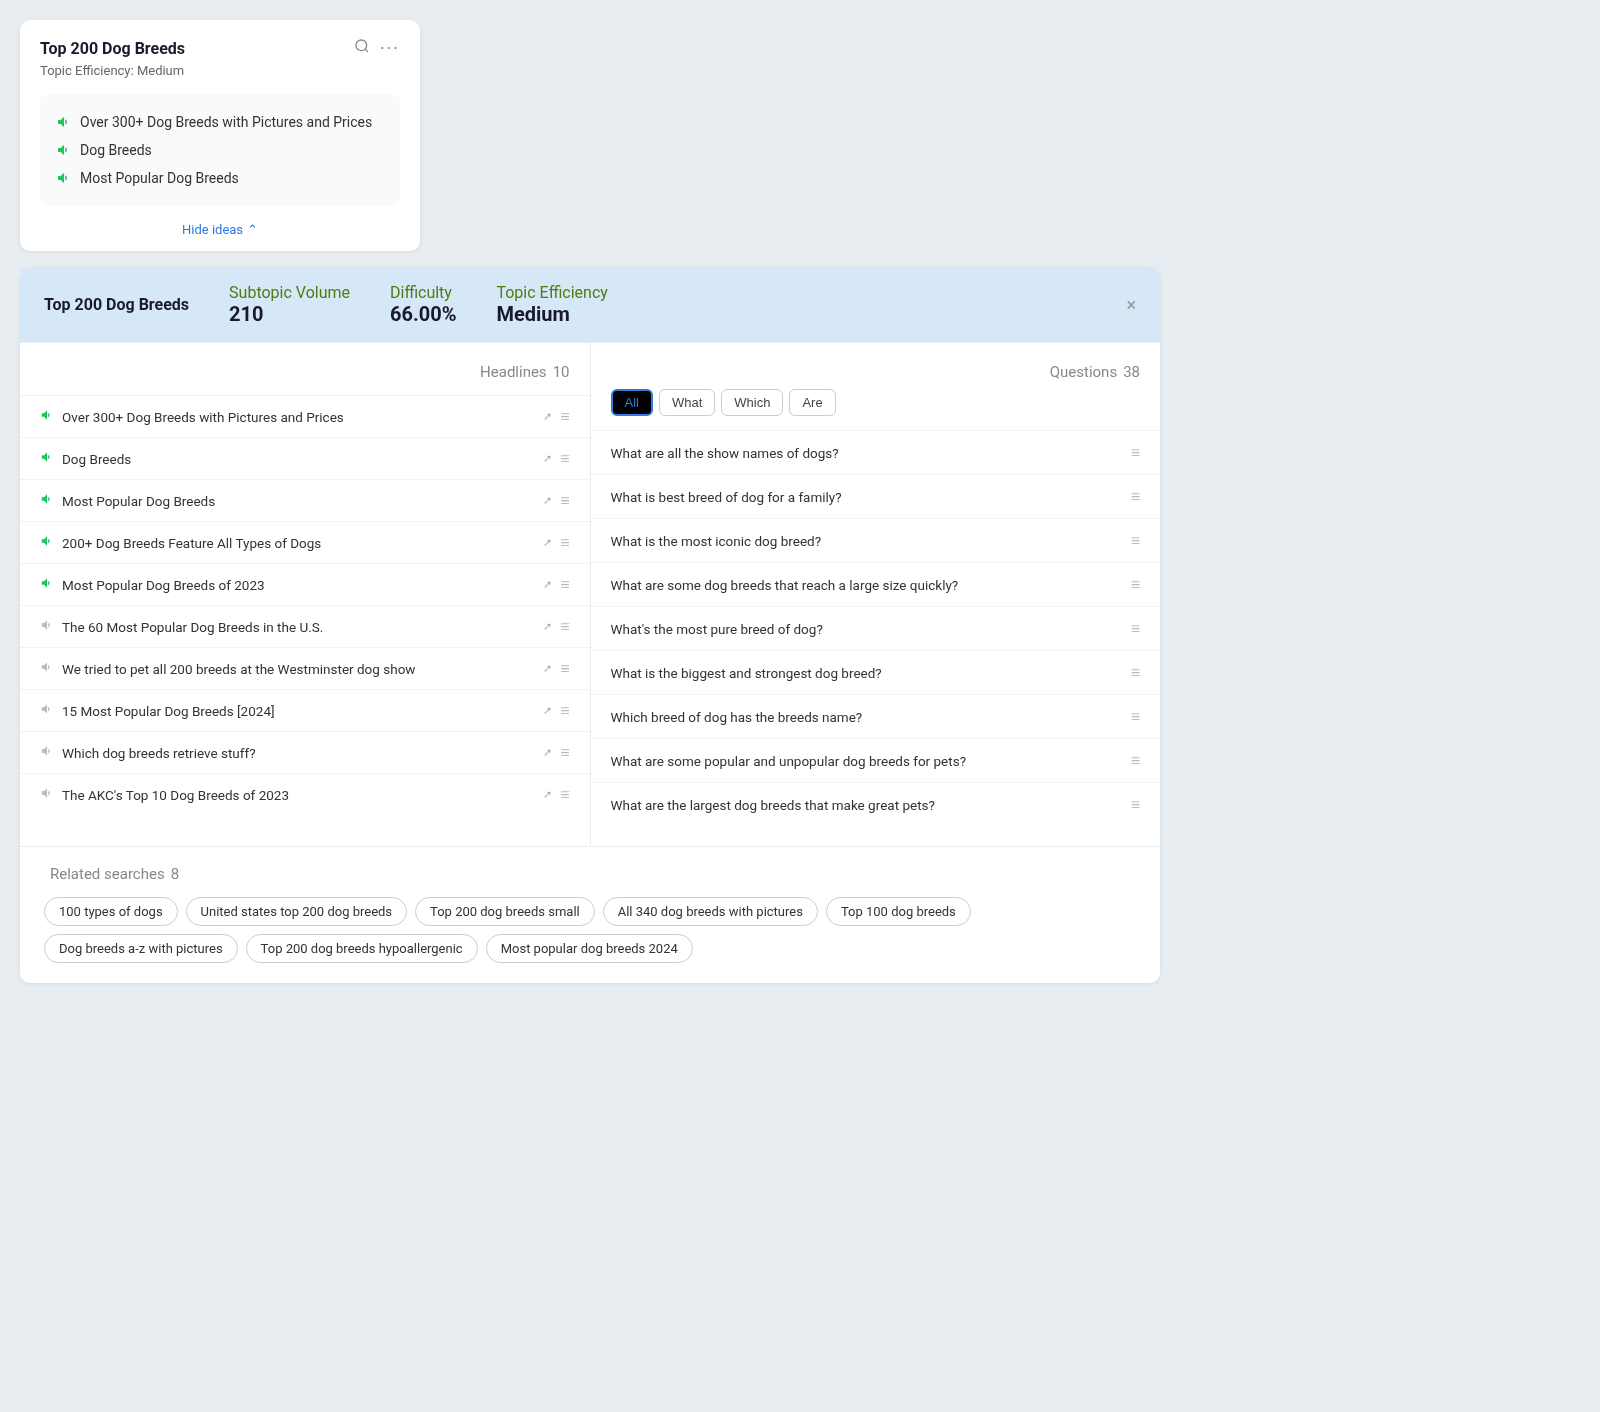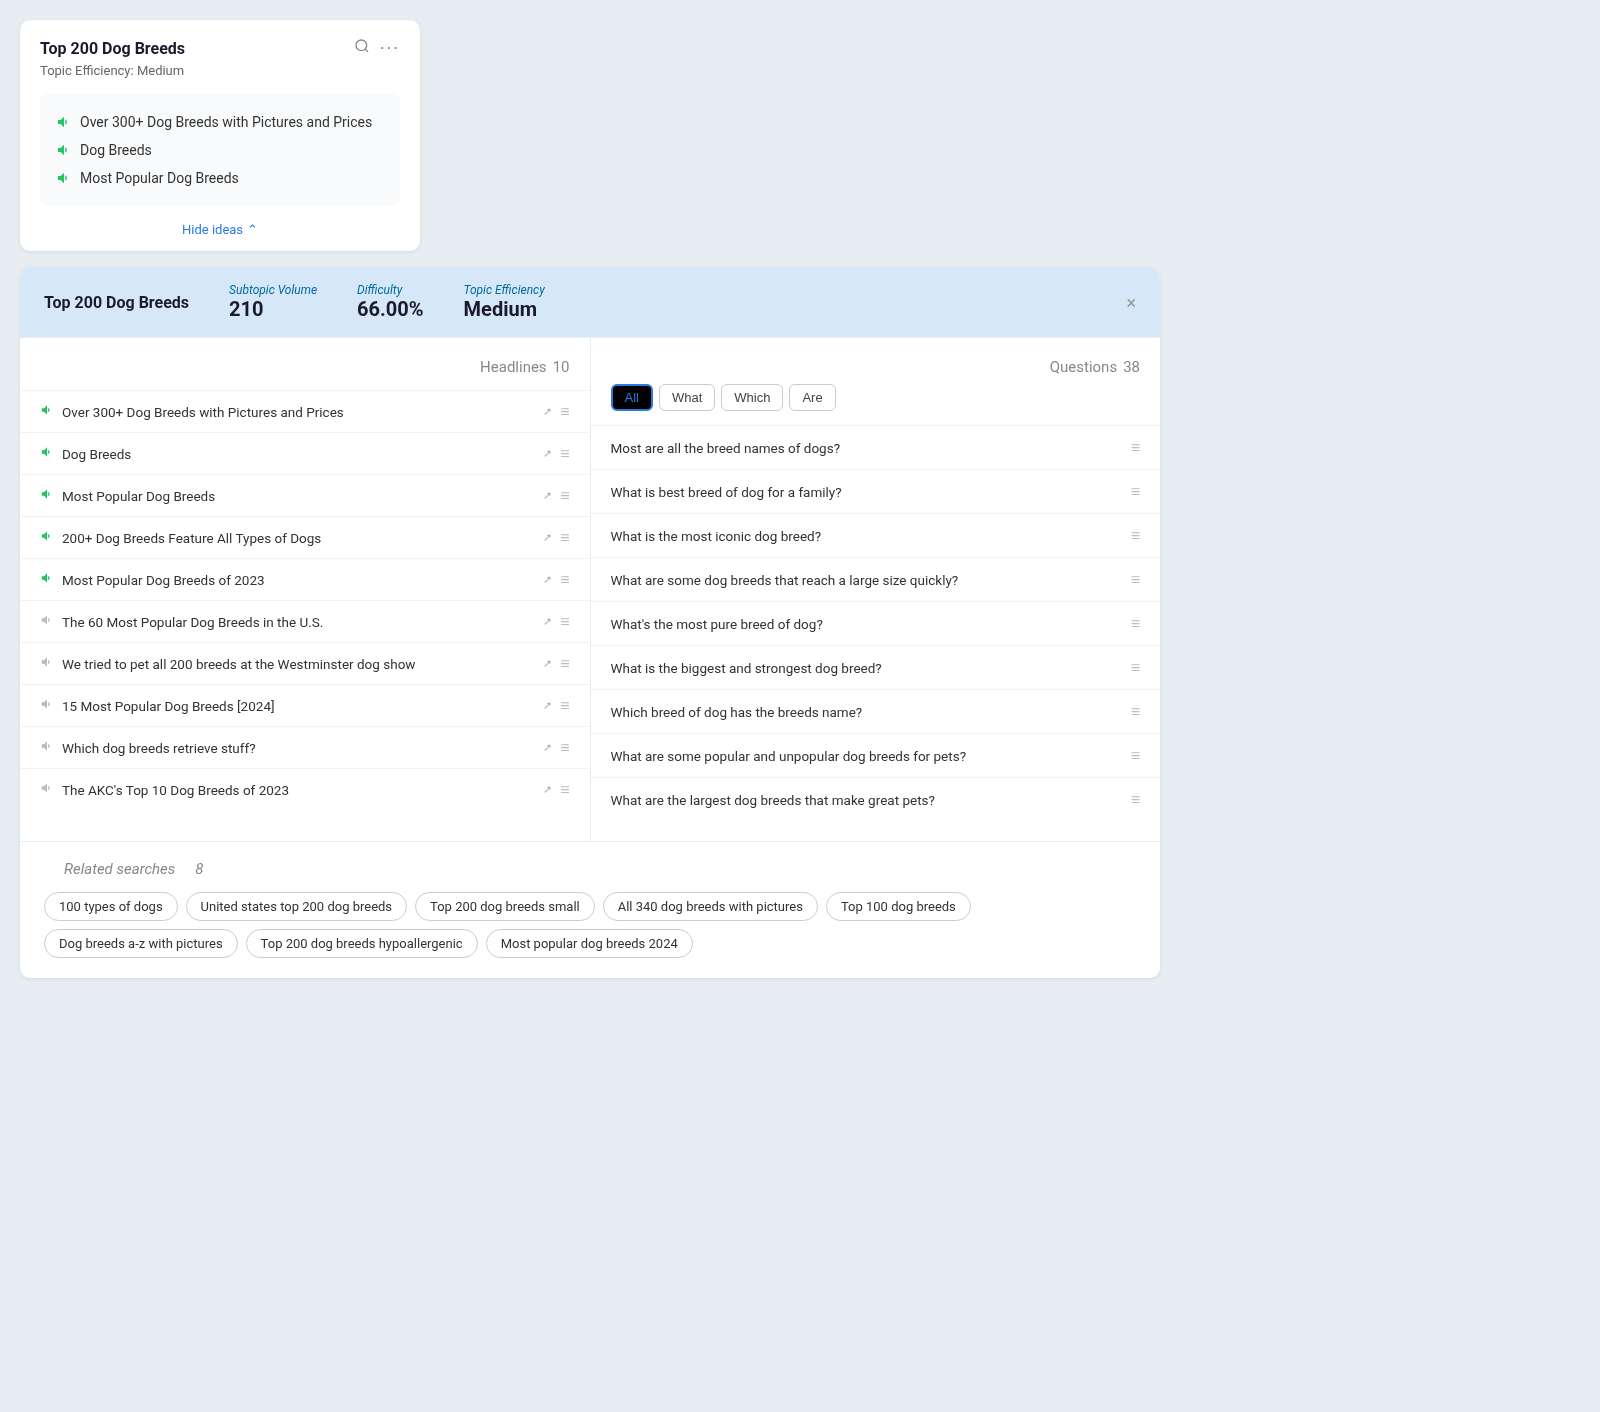--- a/index.html
+++ b/index.html
@@ -91,23 +91,22 @@
     .panel-header-title {
       font-weight: 700;
       font-size: 16px;
       color: #1a1a2e;
     }
     .header-stat {
       display: flex;
       flex-direction: column;
     }
     .header-stat-label {
-      font-size: 12px;
-      color: #0369a1;
-      font-style: italic;
+      font-size: 16px;
+      color: #4d7c0f;
     }
     .header-stat-value {
       font-weight: 700;
       font-size: 20px;
       color: #1a1a2e;
     }
     .header-close {
       margin-left: auto;
       color: #999;
       cursor: pointer;
@@ -217,22 +216,21 @@
     }
     .related-title {
       font-weight: 700;
       font-size: 15px;
       color: #1a1a2e;
       margin-bottom: 14px;
     }
     .related-title span {
       font-weight: 400;
       color: #888;
-      margin-left: 20px;
-      font-style: italic;
+      margin-left: 6px;
     }
     .related-tags {
       display: flex;
       flex-wrap: wrap;
       gap: 8px;
     }
     .related-tag {
       padding: 6px 14px;
       border-radius: 20px;
       border: 1px solid #ccc;
@@ -464,21 +462,21 @@
 
       <div class="question-filters">
         <button class="filter-btn active">All</button>
         <button class="filter-btn">What</button>
         <button class="filter-btn">Which</button>
         <button class="filter-btn">Are</button>
       </div>
 
       <div class="question-scroll">
         <div class="question-item">
-          <span>Most are all the breed names of dogs?</span>
+          <span>What are all the show names of dogs?</span>
           <span class="add-icon">≡</span>
         </div>
         <div class="question-item">
           <span>What is best breed of dog for a family?</span>
           <span class="add-icon">≡</span>
         </div>
         <div class="question-item">
           <span>What is the most iconic dog breed?</span>
           <span class="add-icon">≡</span>
         </div>

